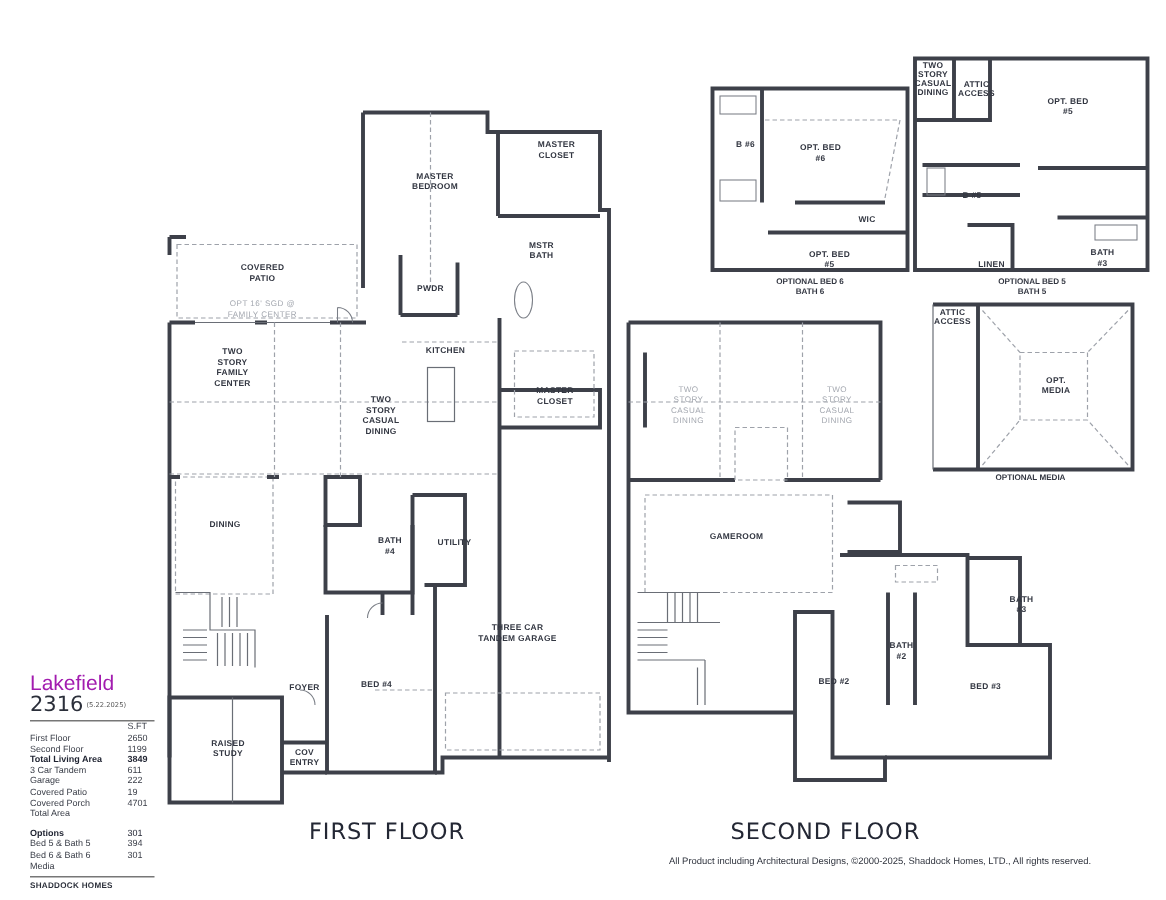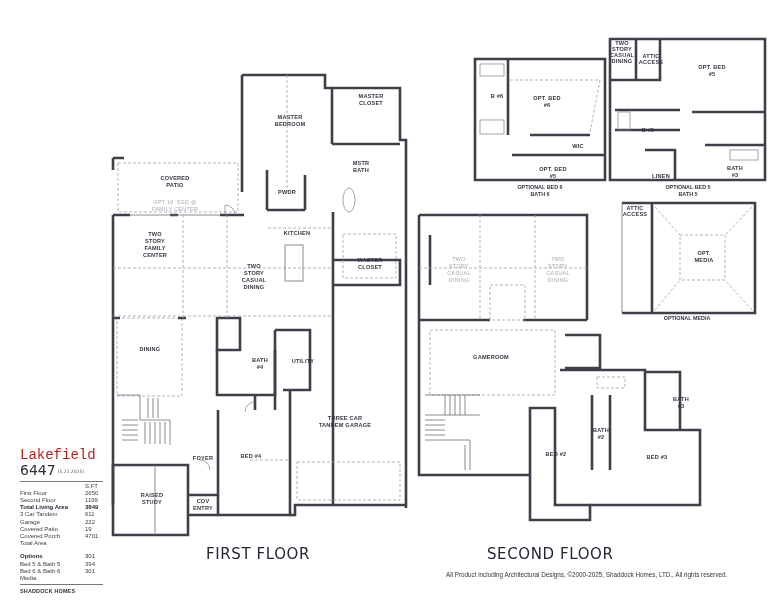--- a/index.html
+++ b/index.html
@@ -8,21 +8,21 @@
     .wl { stroke: #3d4049; stroke-width: 2.6; fill: none; }
     .thin { stroke: #6a6e76; stroke-width: 0.8; fill: none; }
     .dash { stroke: #9ea2aa; stroke-width: 0.8; fill: none; stroke-dasharray: 3 2; }
     .fix { stroke: #7a7e86; stroke-width: 0.7; fill: none; }
     .room { font-family: "Liberation Sans", sans-serif; font-size: 5.6px; font-weight: bold; fill: #333742; text-anchor: middle; letter-spacing: 0.2px; }
     .room-light { font-family: "Liberation Sans", sans-serif; font-size: 5.4px; fill: #a4a8b0; text-anchor: middle; letter-spacing: 0.3px; }
     .caption { font-family: "Liberation Sans", sans-serif; font-size: 5.4px; fill: #333742; text-anchor: middle; font-weight: bold; }
     .floor-title { position: absolute; font-size: 15px; letter-spacing: 0.6px; color: #232734; font-family: "DejaVu Sans", sans-serif; }
     .copyright { position: absolute; left: 446px; top: 571px; font-size: 6.3px; color: #30343e; }
     .legend { position: absolute; left: 20px; top: 448px; width: 83px; }
-    .legend .name { font-size: 14px; color: #b91c1c; font-family: Liberation Mono, monospace; line-height: 15px; }
+    .legend .name { font-size: 14px; color: #a21caf; font-family: Liberation Sans, sans-serif; line-height: 15px; }
     .legend .code { font-size: 14px; color: #2b2f3a; font-family: "DejaVu Sans", sans-serif; line-height: 15px; }
     .legend .date { font-size: 4.5px; color: #555; margin-left: 2px; vertical-align: middle; }
     .legend .rule { border-top: 1px solid #777; margin: 2px 0 1px 0; }
     .legend table { border-collapse: collapse; width: 100%; }
     .legend td { font-size: 6px; line-height: 7.2px; padding: 0; color: #3a3e48; }
     .legend td.v { text-align: left; width: 18px; }
     .legend tr.bold td { font-weight: bold; color: #1e2230; }
     .legend .hdr td.v { font-size: 6px; }
     .legend .gap { height: 6px; }
     .legend .brand { font-size: 5.4px; font-weight: bold; color: #2b2f3a; margin-top: 3px; letter-spacing: 0.2px; }
@@ -190,21 +190,21 @@
     <text class="caption" x="687" y="320">OPTIONAL MEDIA</text>
   </g>
 </svg>
 
 <div class="floor-title" style="left:206px; top:545px;">FIRST FLOOR</div>
 <div class="floor-title" style="left:487px; top:545px;">SECOND FLOOR</div>
 <div class="copyright">All Product including Architectural Designs, ©2000-2025, Shaddock Homes, LTD., All rights reserved.</div>
 
 <div class="legend">
   <div class="name">Lakefield</div>
-  <div class="code"><span>6447</span><span class="date">(5.22.2025)</span></div>
+  <div class="code"><span>2316</span><span class="date">(5.22.2025)</span></div>
   <div class="rule"></div>
   <table>
     <tbody>
         <tr class="hdr">
           <td></td>
           <td class="v">S.FT</td>
         </tr>
     <tr>
           <td>First Floor</td>
           <td class="v">2650</td>

